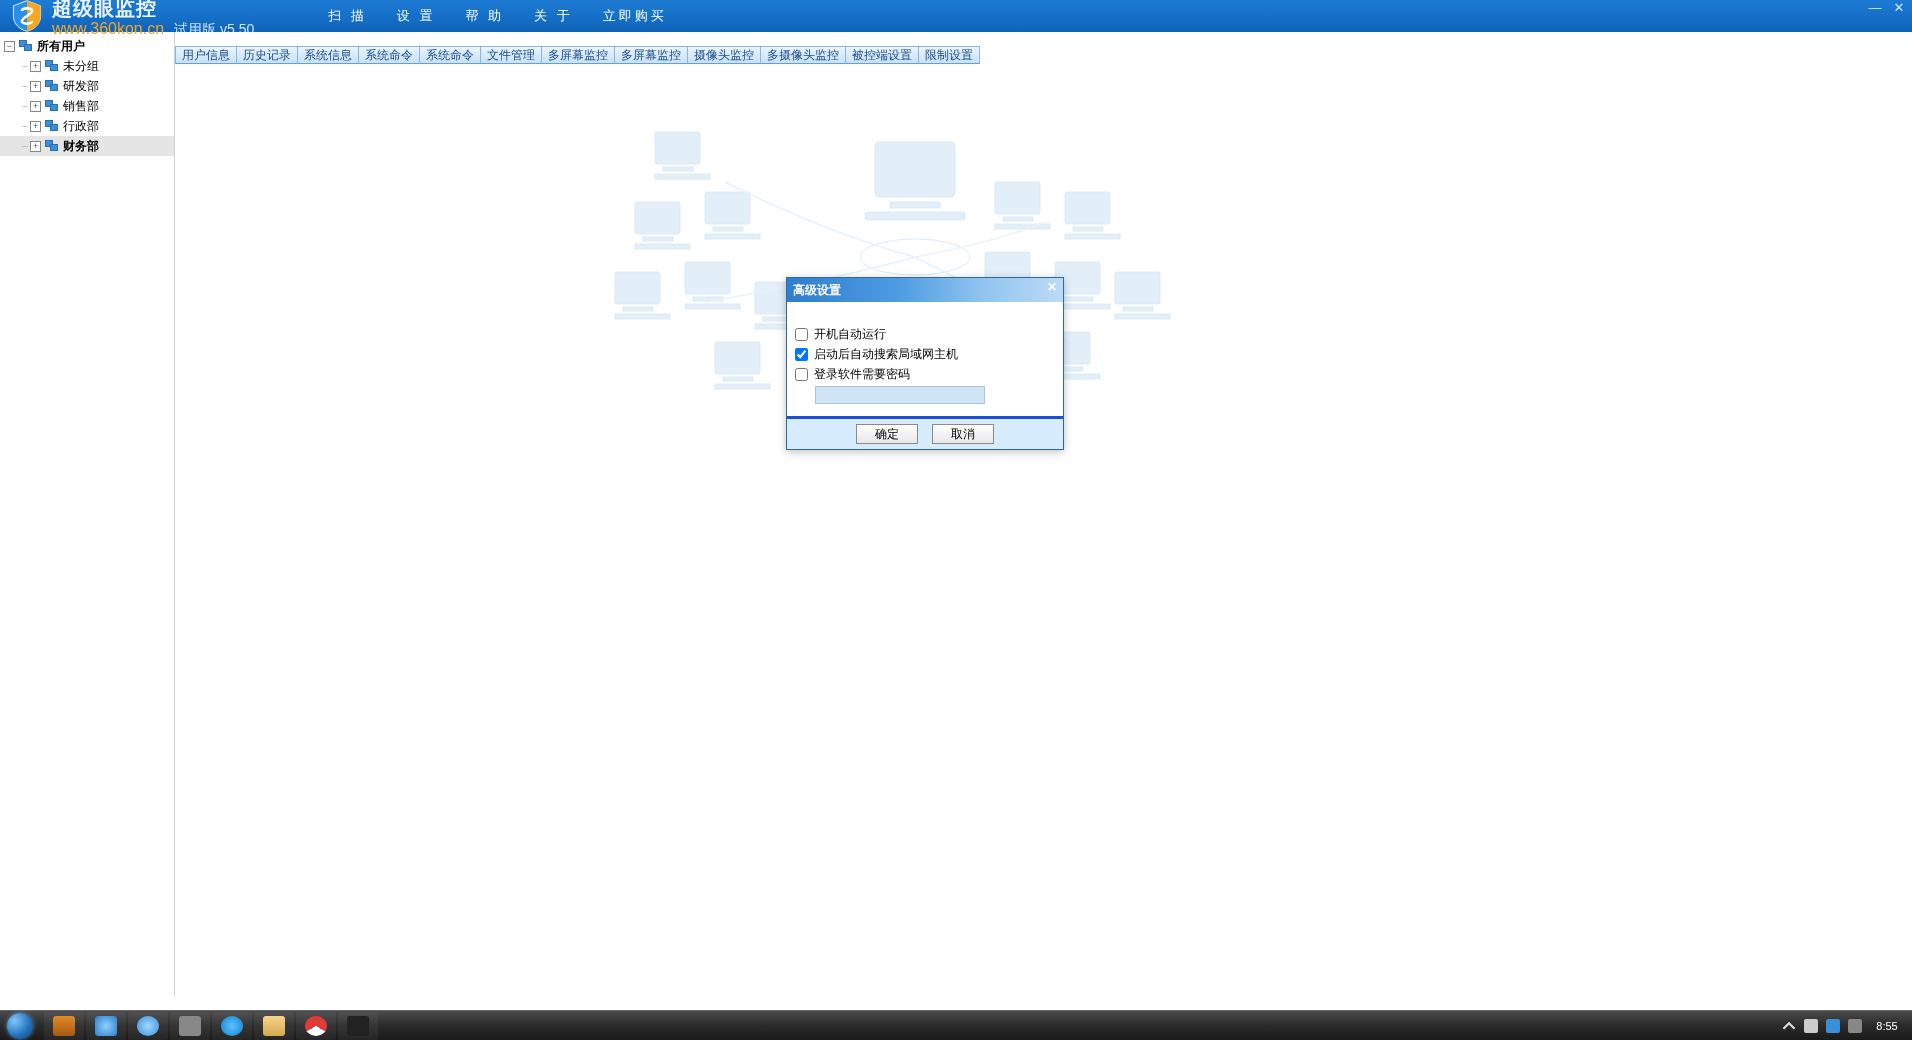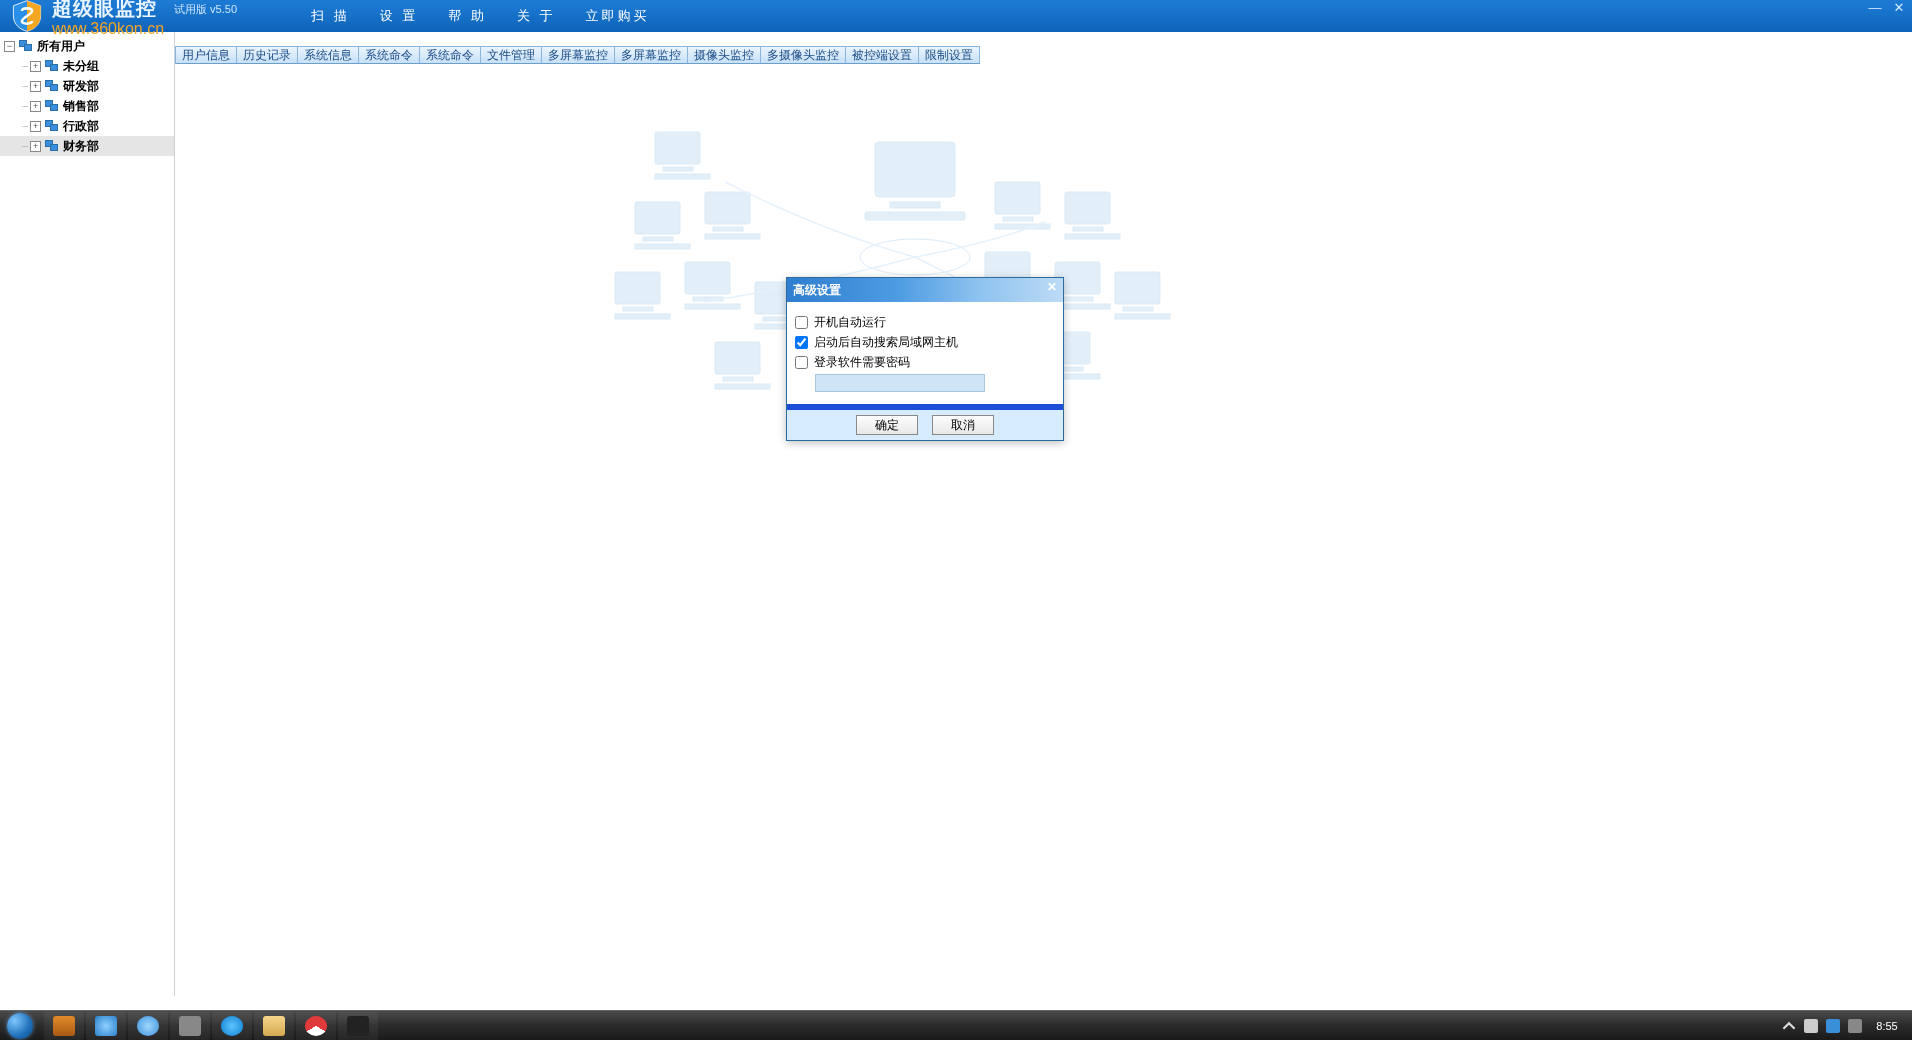--- a/index.html
+++ b/index.html
@@ -41,25 +41,25 @@
   font-weight: bold;
   letter-spacing: 1px;
   color: #e8f4ff;
 }
 .app-url {
   font-size: 16px;
   color: #f5a623;
   margin-top: -2px;
 }
 .version {
-  font-size: 11px;
+  font-size: 14px;
   color: #cde6ff;
   margin-left: 10px;
   align-self: flex-start;
-  margin-top: 2px;
+  margin-top: 21px;
 }
 .menu {
   display: flex;
   gap: 30px;
   margin-left: 74px;
   align-items: center;
 }
 .menu-item {
   color: #fff;
   font-size: 13px;
@@ -134,21 +134,20 @@
   position: absolute;
   width: 8px; height: 7px;
   background: #3b8edb;
   border: 1px solid #2a6fa8;
 }
 .tree-icon .mon.a { top:0; left:0; }
 .tree-icon .mon.b { top:4px; left:5px; }
 .tree-label {
   font-size: 12px;
   color: #000;
-  font-weight: bold;
 }
 .tree-item.root .tree-label { font-weight: bold; }
 .tree-item.selected {
   background: #e5e5e5;
 }
 .tree-item.selected .tree-label { font-weight: bold; }
 
 
 .content {
   flex: 1;
@@ -216,22 +215,22 @@
   width: 14px;
   height: 14px;
   color: #fff;
   font-size: 12px;
   font-weight: bold;
   cursor: pointer;
   text-align: center;
   line-height: 12px;
 }
 .dialog-body {
-  padding: 10px 8px 12px 8px;
-  border-bottom: 6px solid #1d4ed8;
+  padding: 22px 8px 12px 8px;
+  border-bottom: 3px solid #1d4ed8;
 }
 .opt-row {
   display: flex;
   align-items: center;
   height: 20px;
   gap: 6px;
 }
 .opt-row input[type=checkbox] {
   width: 13px;
   height: 13px;

